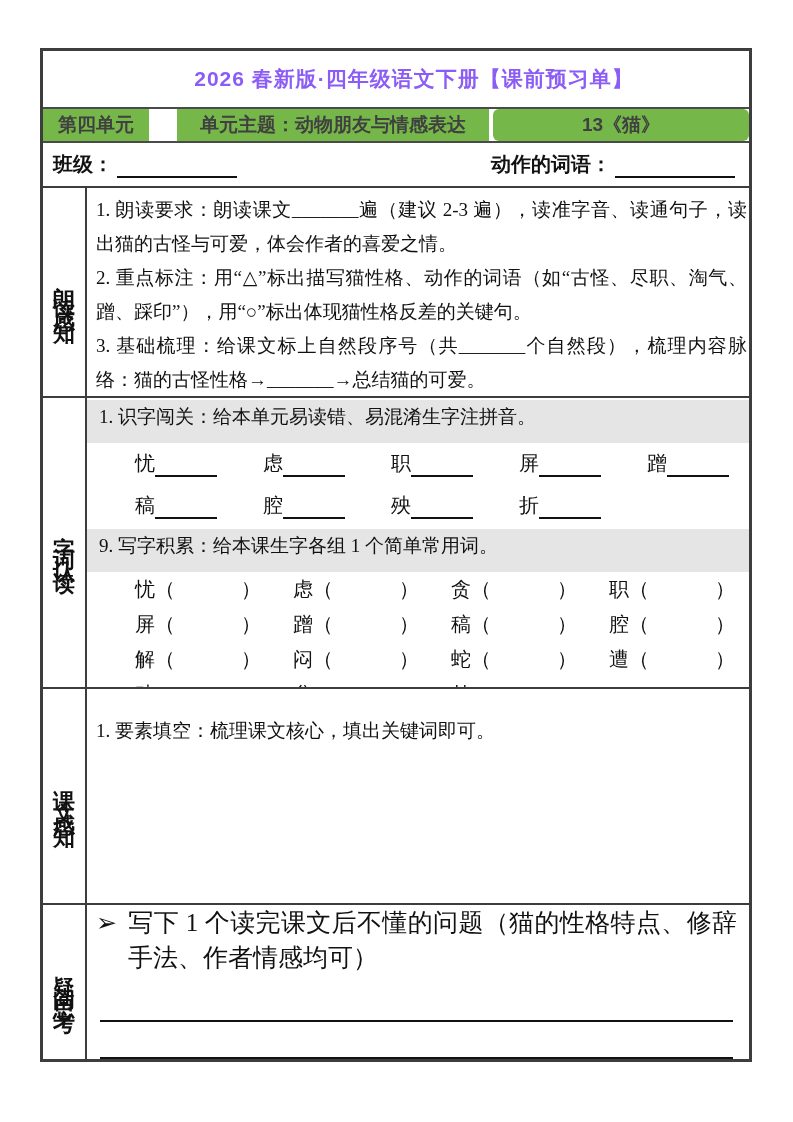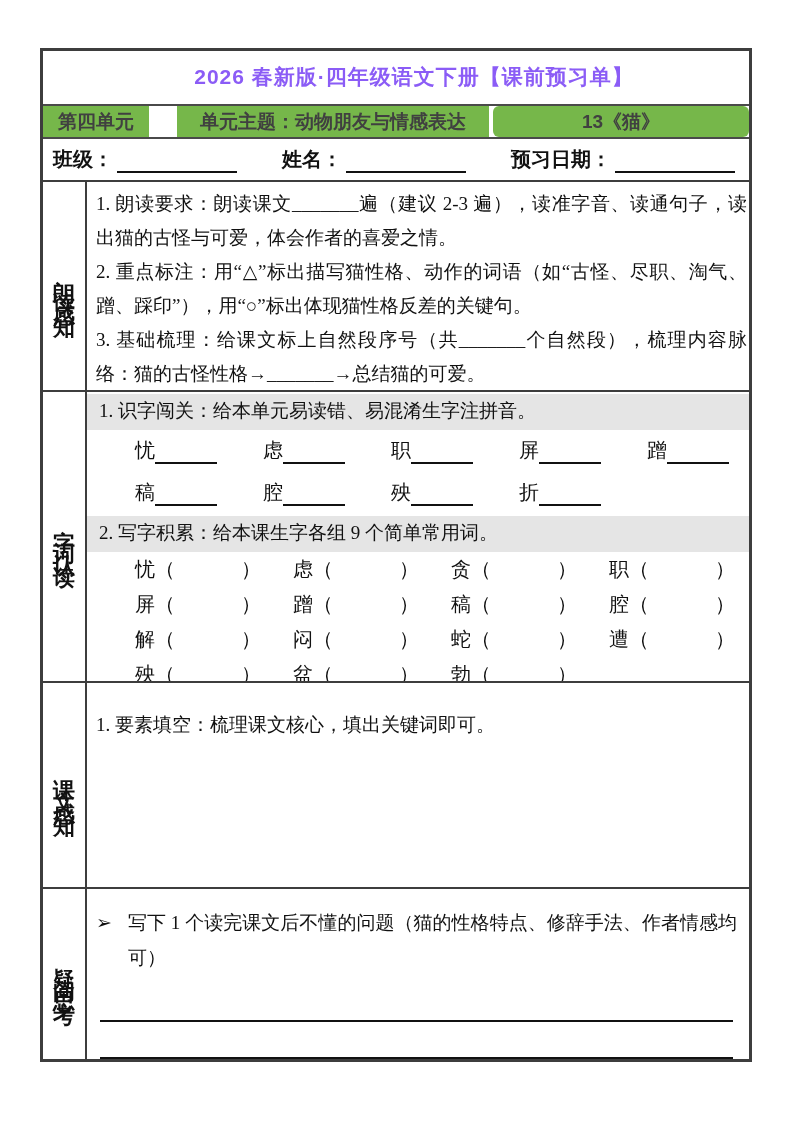--- a/index.html
+++ b/index.html
@@ -67,36 +67,36 @@
     writing-mode:vertical-rl; text-orientation:upright;
     font-family:"Liberation Sans","DejaVu Sans",sans-serif;
     font-weight:700; font-size:22px; letter-spacing:12px; line-height:1;
   }
   .content-cell { flex:1; overflow:hidden; }
   
   .reading-body { padding:5px 2px 0 9px; font-size:19px; line-height:34px; text-align:justify; }
   .reading-body p { margin:0; }
   
   .task-band {
-    background:#e5e5e5; height:36px; line-height:34px;
+    background:#e5e5e5; height:43px; line-height:34px;
     padding-left:12px; font-size:19px; white-space:nowrap;
     margin-top:2px;
   }
   .py-row { height:42px; display:flex; align-items:flex-end; padding:0 0 8px 48px; gap:46px; font-size:20px; }
   .py-unit { display:flex; align-items:flex-end; }
   .u-line { display:inline-block; width:62px; height:20px; border-bottom:2px solid #111; }
   .wd-row { height:35px; display:flex; align-items:center; padding-left:48px; font-size:20px; }
   .wd-unit { width:158px; flex:none; display:flex; align-items:center; white-space:nowrap; }
   .wd-gap { display:inline-block; width:66px; height:1px; }
   
   .comp-body { padding:24px 10px 0 9px; font-size:19px; line-height:36px; }
   .comp-task { white-space:nowrap; }
   .comp-para { text-align:justify; text-indent:2em; }
   
-  .quest-body { padding:16px 12px 0 9px; font-size:19px; line-height:35px; }
+  .quest-body { padding:0 12px 0 9px; font-size:25px; line-height:35px; }
   .quest-prompt { padding-left:32px; text-indent:-32px; text-align:justify; }
   .quest-bullet { display:inline-block; width:24px; text-indent:0; margin-right:8px; }
   .rule-line { margin:0 4px 0 4px; height:37px; border-bottom:2px solid #111; }
   .rule-line.first { margin-top:10px; }
 </style>
 </head>
 <body>
 
 <div class="page">
   <div class="sheet">
@@ -110,25 +110,21 @@
       <div class="unit-gap"></div>
       <div class="unit-cell c3">13《猫》</div>
     </div>
 
     <div class="info-row">
       <div class="info-group">
         <span>班级：</span>
         <span class="write-blank"></span>
       </div>
       <div class="info-group">
-        <span>姓名：</span>
-        <span class="write-blank"></span>
-      </div>
-      <div class="info-group">
-        <span>预习日期：</span>
+        <span>动作的词语：</span>
         <span class="write-blank"></span>
       </div>
     </div>
 
     <div class="grid-row row-reading">
       <div class="label-cell">
         <div class="vlabel">朗读感知</div>
       </div>
       <div class="content-cell">
         <div class="reading-body">
@@ -181,21 +177,21 @@
           <span class="py-unit">
               <span>殃</span>
               <span class="u-line"></span>
             </span>
           <span class="py-unit">
               <span>折</span>
               <span class="u-line"></span>
             </span>
         </div>
 
-        <div class="task-band">2. 写字积累：给本课生字各组 9 个简单常用词。</div>
+        <div class="task-band">9. 写字积累：给本课生字各组 1 个简单常用词。</div>
 
         <div class="wd-row">
           <span class="wd-unit">
               <span>忧</span>
               <span>（</span>
               <span class="wd-gap"></span>
               <span>）</span>
             </span>
           <span class="wd-unit">
               <span>虑</span>

